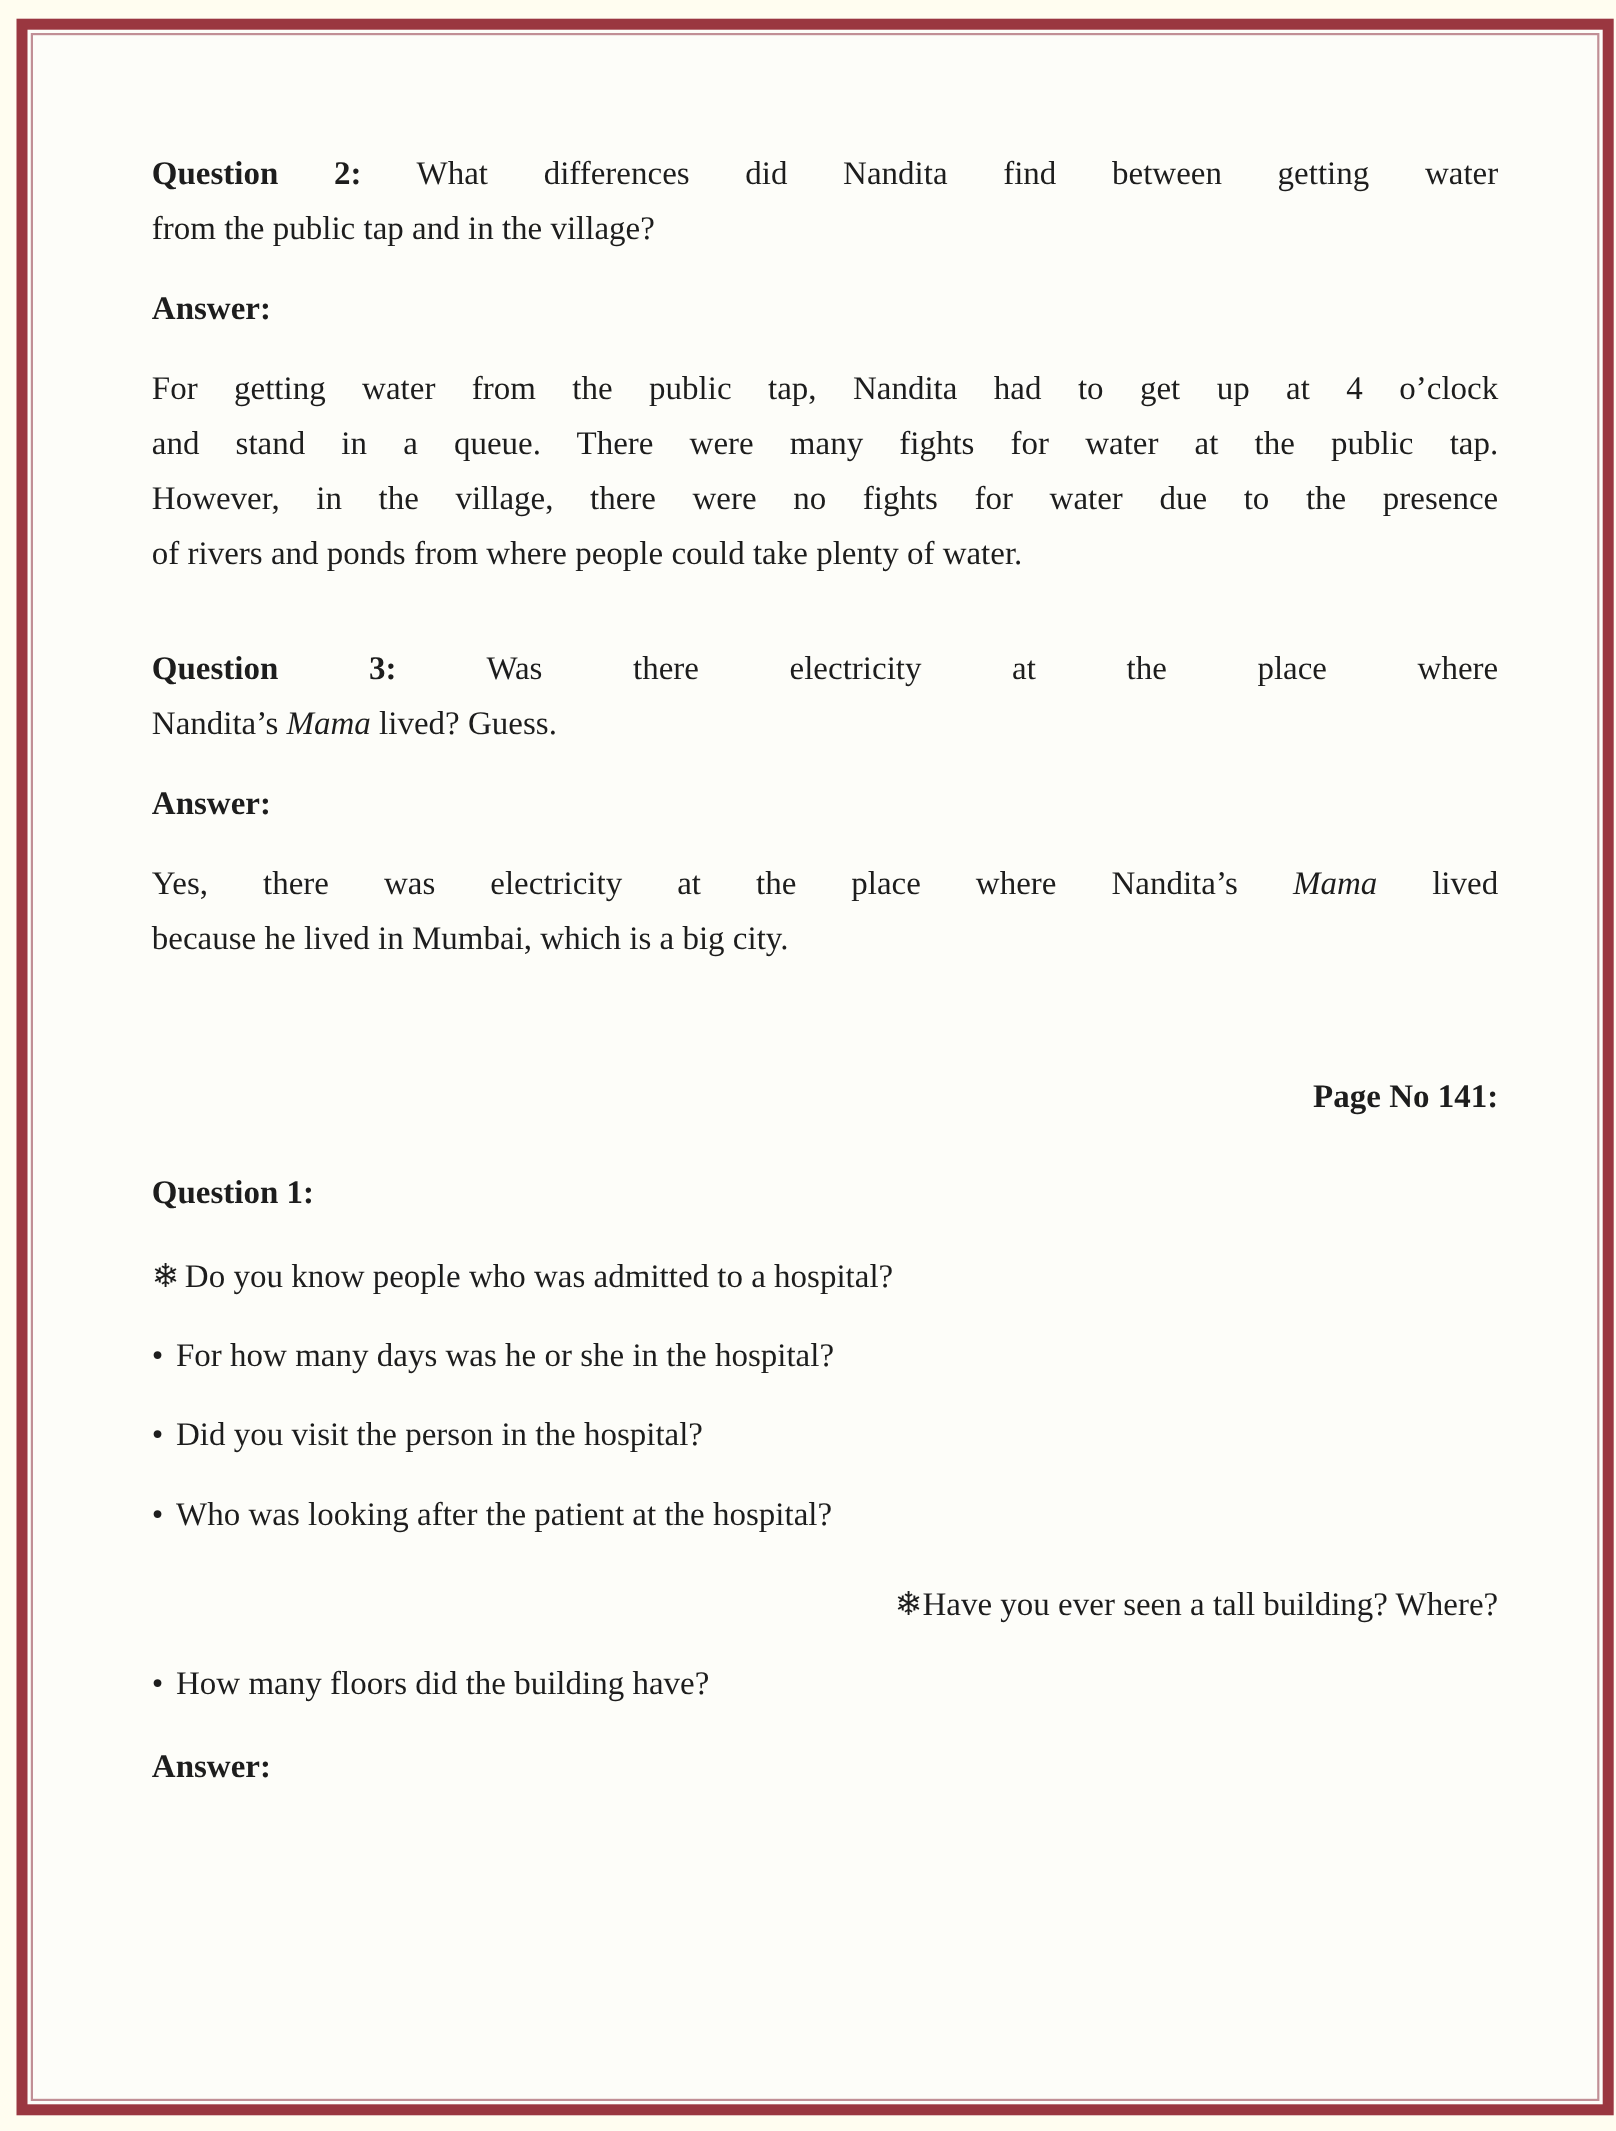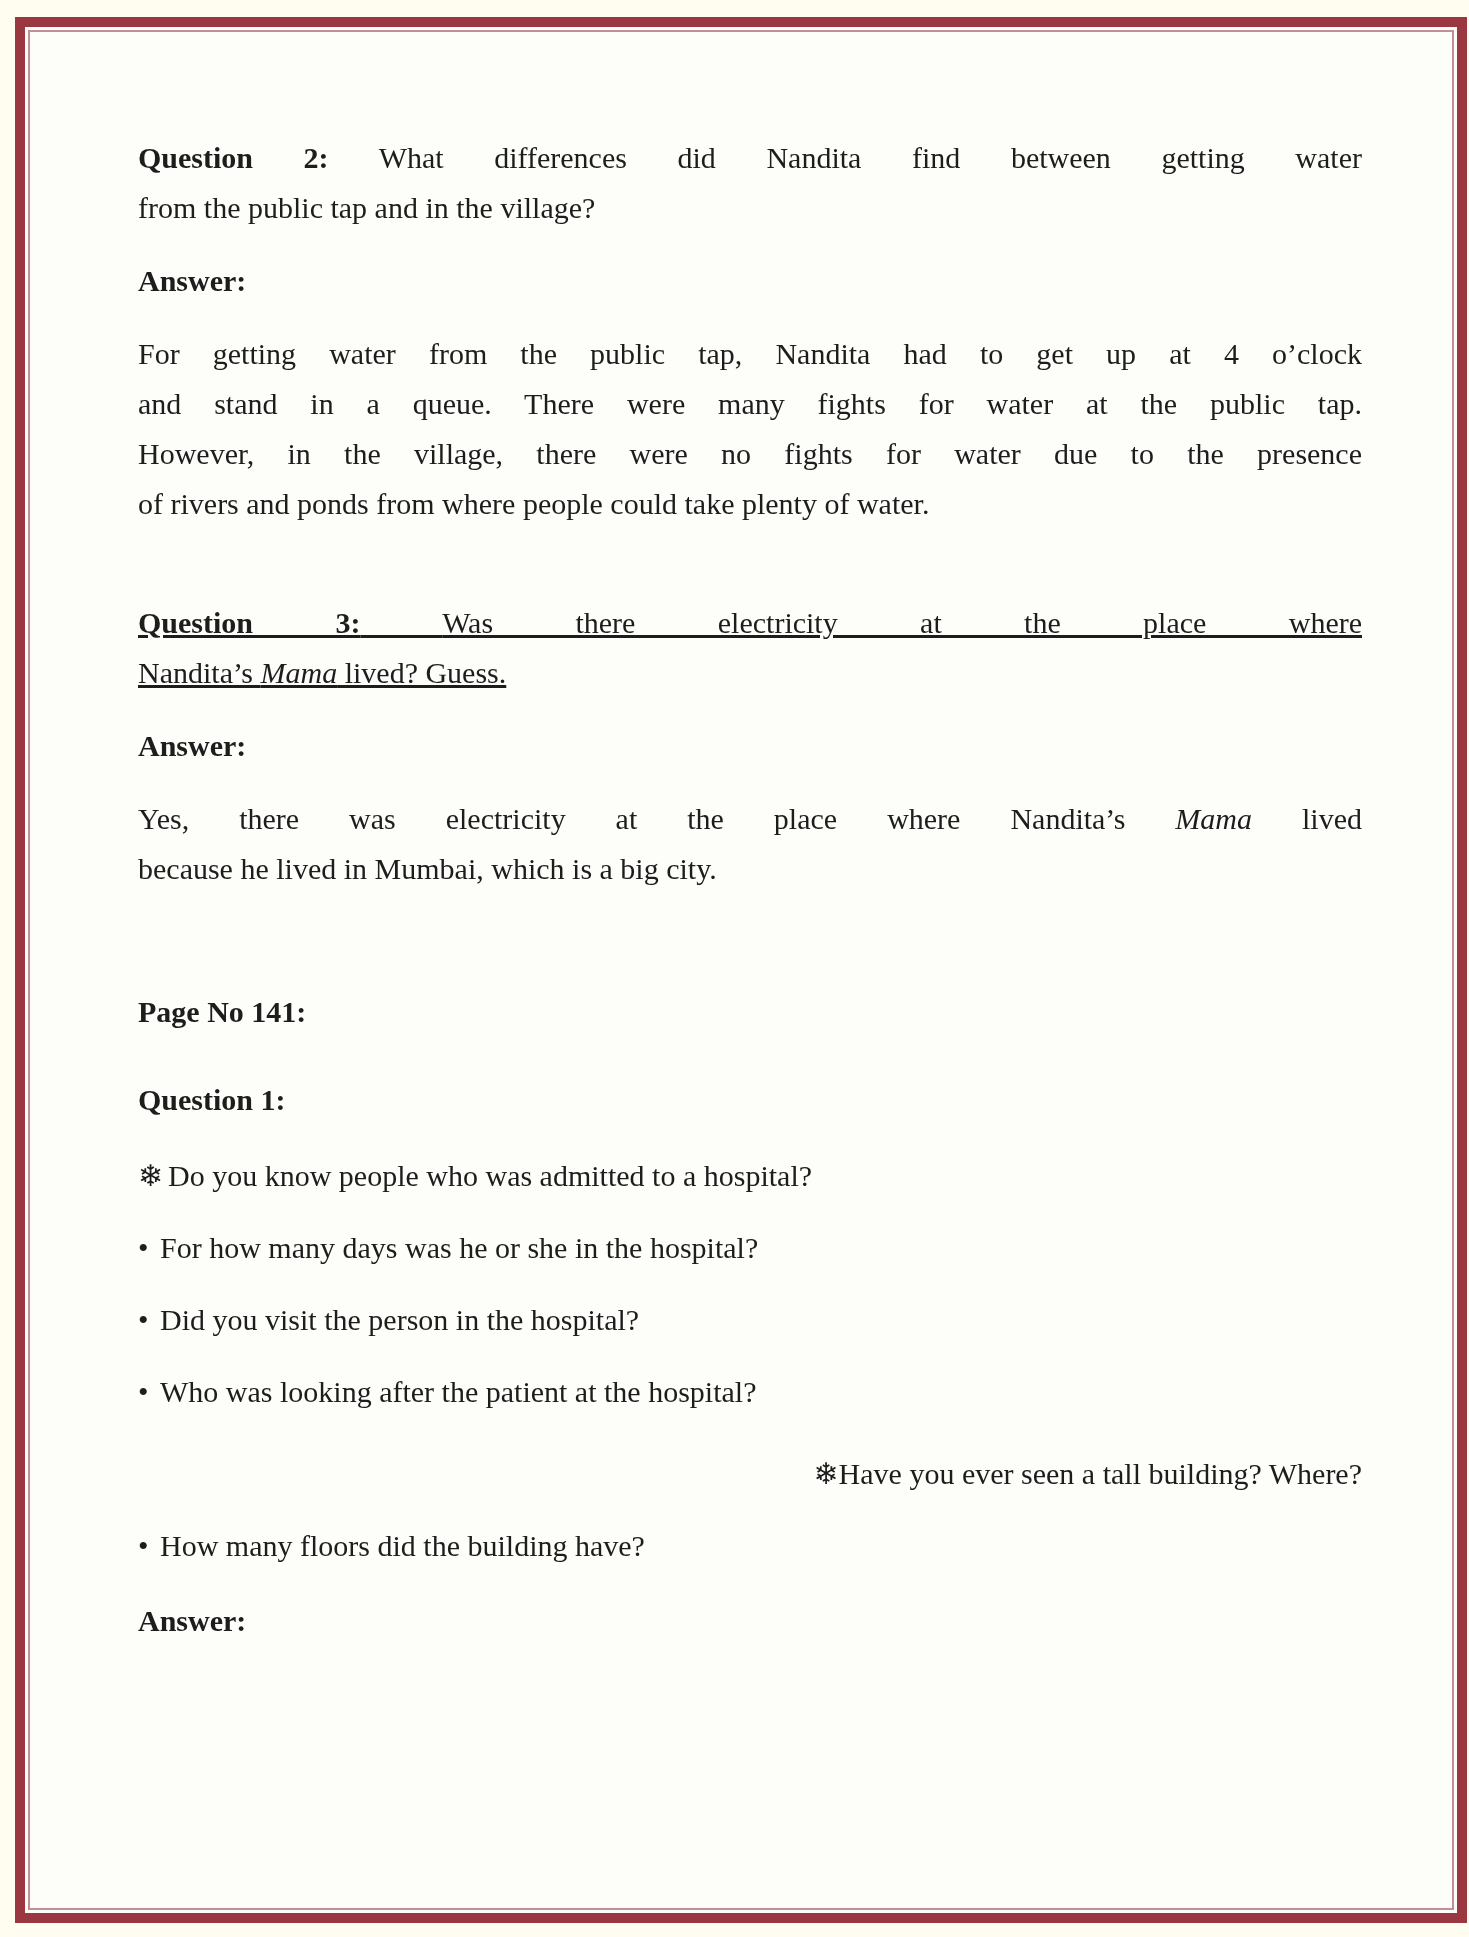--- a/index.html
+++ b/index.html
@@ -33,24 +33,24 @@
   }
   
   .jline {
     text-align: justify;
     text-align-last: justify;
   }
   .bold { font-weight: bold; }
   .it { font-style: italic; }
   .answer-label { margin-top: 23px; font-weight: bold; }
   .para { margin-top: 23px; }
-  .q3-block { margin-top: 69px; text-decoration: underline; }
+  .q3-block { margin-top: 54px; }
   .page-heading {
     margin-top: 93px;
-    text-align: left;
+    text-align: right;
     font-weight: bold;
   }
   .q1-label { margin-top: 38px; font-weight: bold; }
   .checklist { margin-top: 26px; }
   .check-item { margin-bottom: 22px; }
   .check-item.spaced { margin-top: 32px; text-align: right; }
   .marker { display: inline-block; min-width: 30px; }
   .marker.dot { min-width: 22px; }
   .final-answer { margin-top: 25px; }
 </style>

